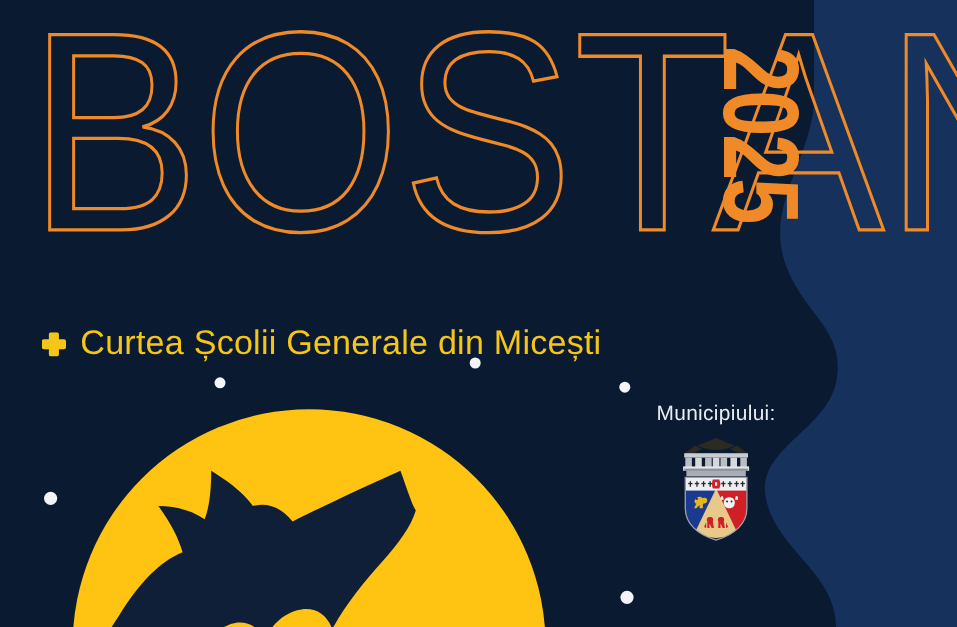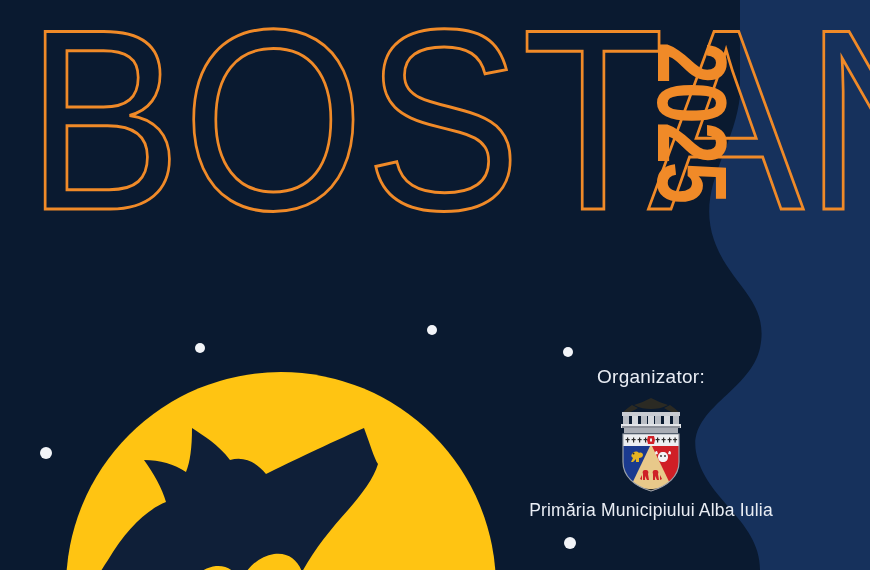--- a/index.html
+++ b/index.html
@@ -170,23 +170,29 @@
     </svg>
   </div>
 
   <div class="title">BOSTANIADA</div>
 
   <div class="year">
       <span>2025</span>
     </div>
 
 
+  <div class="info line2">
+    <svg class="plus" viewBox="0 0 24 24">
+      <path fill="#f5c518" d="M9 0 H15 A2 2 0 0 1 17 2 V7 H22 A2 2 0 0 1 24 9 V15 A2 2 0 0 1 22 17 H17 V22 A2 2 0 0 1 15 24 H9 A2 2 0 0 1 7 22 V17 H2 A2 2 0 0 1 0 15 V9 A2 2 0 0 1 2 7 H7 V2 A2 2 0 0 1 9 0 Z"></path>
+    </svg>
+    <span>Curtea Școlii Generale din Micești</span>
+  </div>
 
   <div class="org">
-    <div class="org-label">Organizator:</div>
+    <div class="org-label">Municipiului:</div>
 
     <svg class="crest" viewBox="0 0 78 98">
 
       <path fill="#2b2a23" d="M39 2 C33 5, 28 7, 22 9 C28 12, 33 13, 39 13 C45 13, 50 12, 56 9 C50 7, 45 5, 39 2 Z"></path>
       <path fill="#2b2a23" d="M20 9 C16 12, 13 14, 10 17 C16 17, 22 15, 26 12 Z"></path>
       <path fill="#2b2a23" d="M58 9 C62 12, 65 14, 68 17 C62 17, 56 15, 52 12 Z"></path>
 
       <g>
         <rect x="10" y="16" width="58" height="4" fill="#c9ccd2"></rect>
         <rect x="11" y="20" width="6" height="9" fill="#b9bdc4"></rect>
@@ -248,16 +254,15 @@
         <path fill="#cf2027" d="M43 74 C41 74, 40 76, 41 78 L41 84 L43 84 L43 80 L45 84 L47 84 L46 78 C47 76, 46 74, 44 74 Z"></path>
         <path fill="#cf2027" d="M30 79 L28 83 L30 84 Z"></path>
         <path fill="#cf2027" d="M48 79 L50 83 L48 84 Z"></path>
 
         <path fill="#2b2a23" d="M26 90 C31 94, 47 94, 52 90 C47 97, 31 97, 26 90 Z"></path>
       </g>
 
       <path d="M11 38 H67 V66 C67 80, 56 90, 39 95 C22 90, 11 80, 11 66 Z" fill="none" stroke="#9aa0a8" stroke-width="1.2"></path>
     </svg>
 
-    <div class="org-name">Primăria Municipiului Alba Iulia</div>
   </div>
 
 </div>
 
 </body></html>

